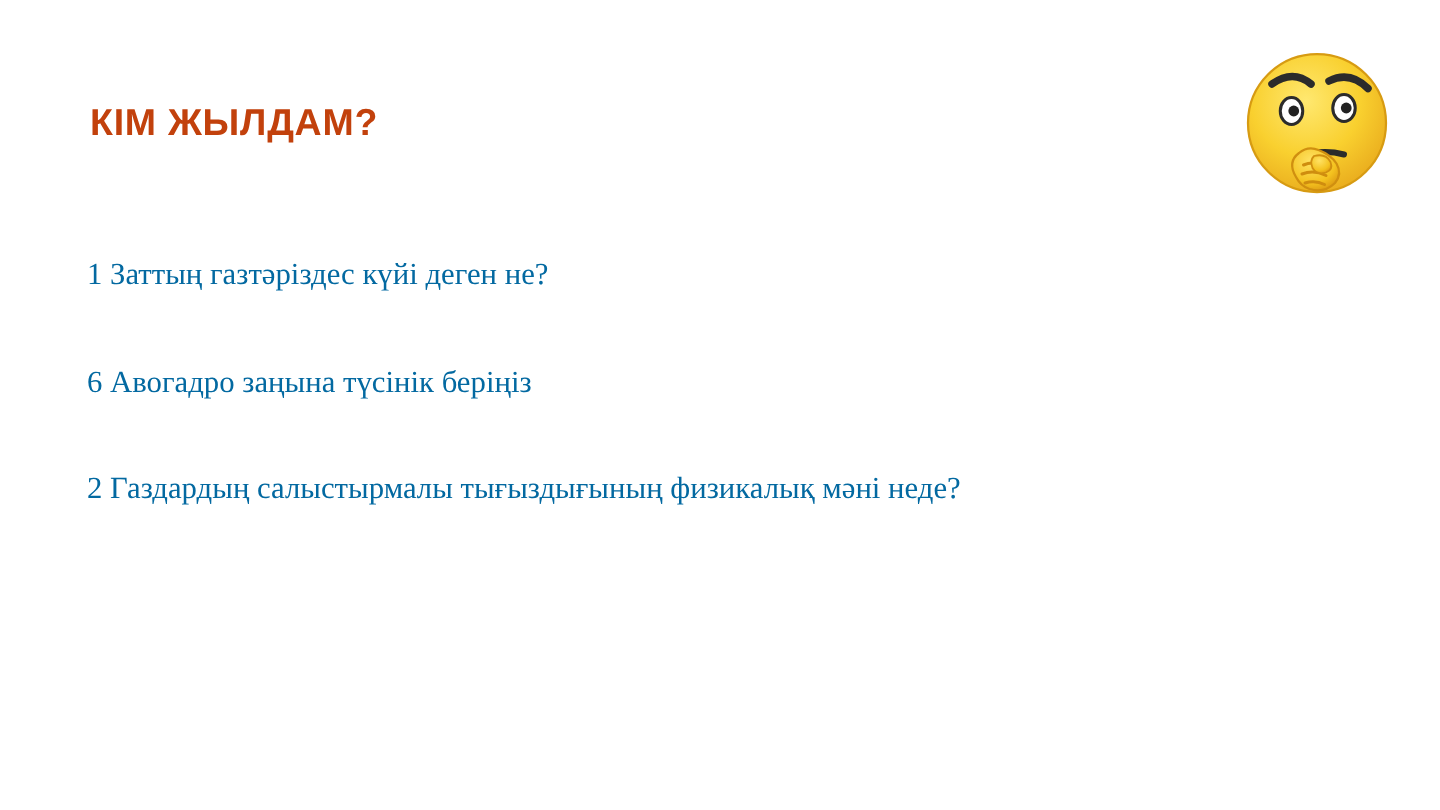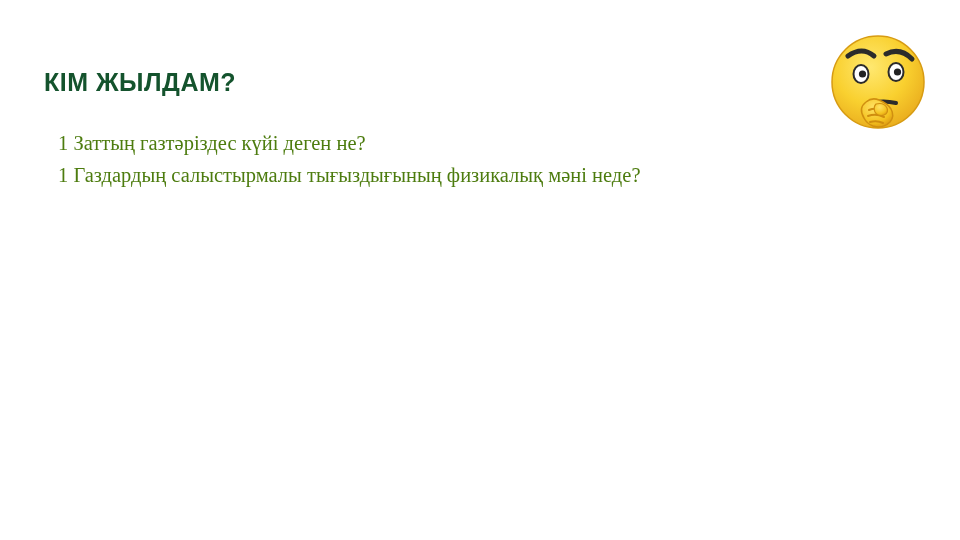--- a/index.html
+++ b/index.html
@@ -15,64 +15,66 @@
     position: relative;
   }
   .slide {
     position: relative;
     width: 960px;
     height: 540px;
     box-sizing: border-box;
   }
   .title {
     position: absolute;
-    left: 44px;
+    left: 60px;
     top: 68px;
     font-family: "Liberation Sans", sans-serif;
     font-weight: bold;
     font-size: 25px;
-    color: #14532d;
+    color: #c2410c;
     letter-spacing: 0.5px;
     white-space: nowrap;
   }
   .question-list {
     position: absolute;
     left: 58px;
     top: 128px;
     width: 830px;
     list-style: none;
     margin: 0;
     padding: 0;
   }
   .question-item {
     font-family: "Liberation Serif", serif;
     font-size: 20.5px;
-    color: #4d7c0f;
+    color: #0369a1;
     line-height: 1.0;
     padding: 5px 0 6px 0;
     white-space: nowrap;
+    margin-top: 40px;
   }
   .emoji-wrap {
     position: absolute;
     right: 18px;
     top: 26px;
     width: 130px;
     height: 120px;
   }
 </style>
 </head>
 <body>
 
 <div class="slide">
 
   <div class="title">КІМ ЖЫЛДАМ?</div>
 
   <ul class="question-list">
     <li class="question-item">1 Заттың газтәріздес күйі деген не?</li>
-    <li class="question-item">1 Газдардың салыстырмалы тығыздығының физикалық мәні неде?</li>
+    <li class="question-item">6 Авогадро заңына түсінік беріңіз</li>
+    <li class="question-item">2 Газдардың салыстырмалы тығыздығының физикалық мәні неде?</li>
   </ul>
 
   <div class="emoji-wrap">
     <svg width="130" height="120" viewBox="0 0 130 120" xmlns="http://www.w3.org/2000/svg">
       <defs>
         <radialGradient id="faceGrad" cx="42%" cy="34%" r="72%">
           <stop offset="0%" stop-color="#ffe870"></stop>
           <stop offset="55%" stop-color="#f9d02f"></stop>
           <stop offset="100%" stop-color="#e8a91c"></stop>
         </radialGradient>

